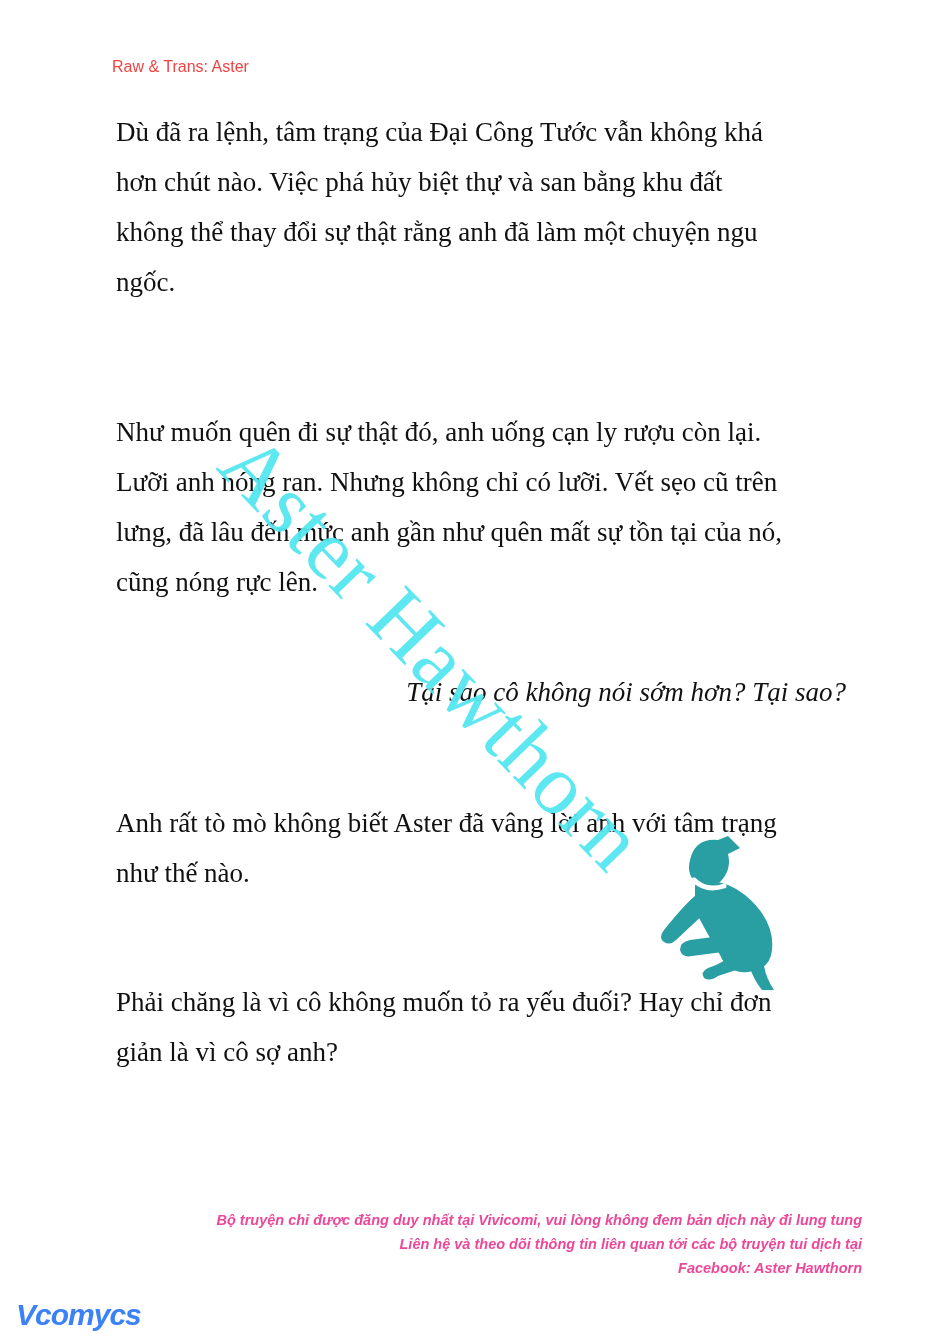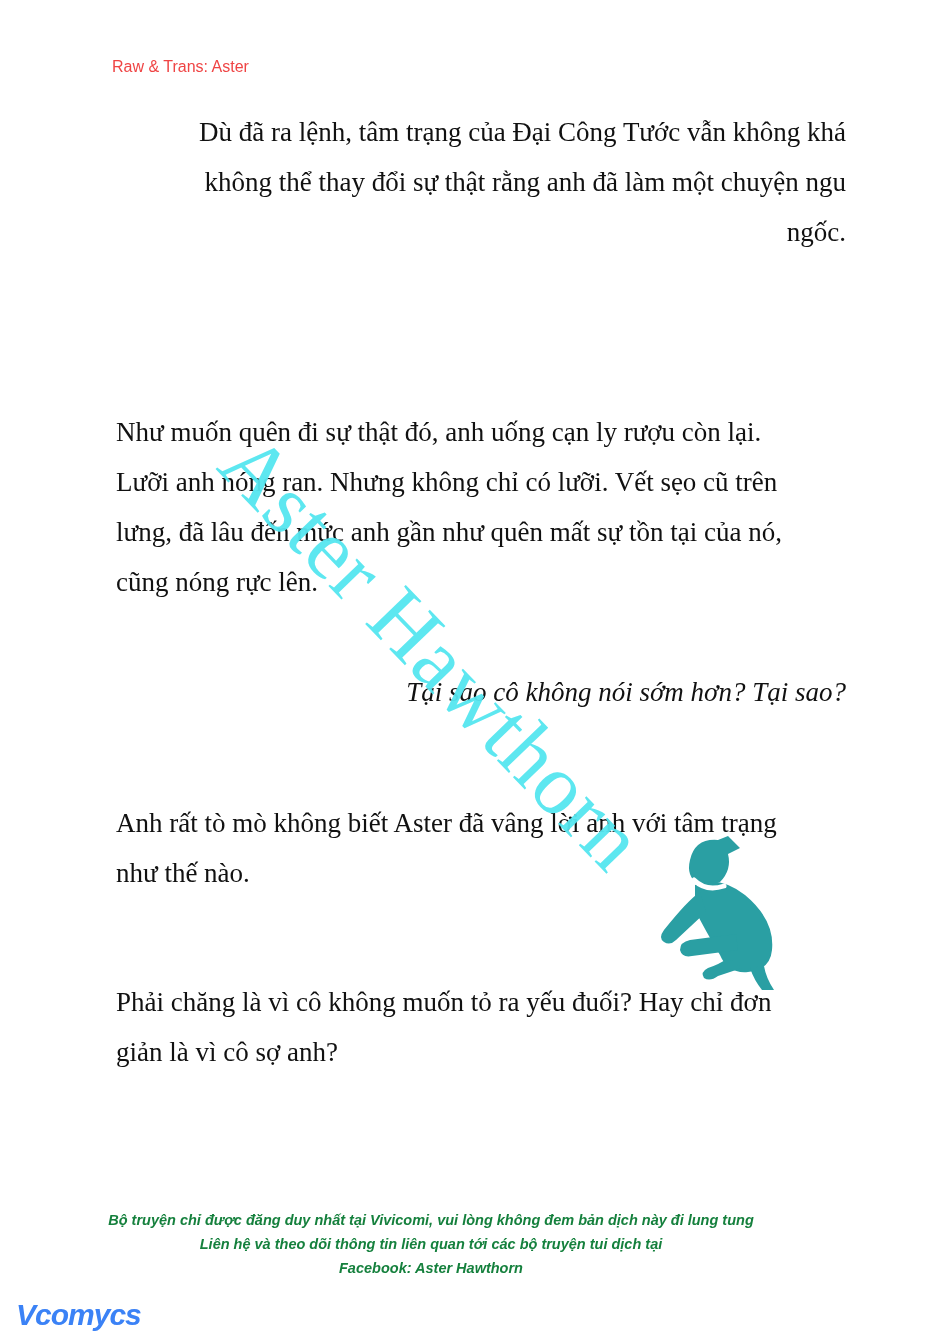--- a/index.html
+++ b/index.html
@@ -61,27 +61,27 @@
       top: 830px;
       width: 140px;
       height: 160px;
       z-index: 3;
     }
     .footer-notice {
       position: absolute;
       left: 0;
       width: 862px;
       top: 1208px;
-      text-align: center;
+      text-align: right;
       font-family: "Liberation Sans", sans-serif;
       font-style: italic;
       font-weight: bold;
       font-size: 14.5px;
       line-height: 24px;
-      color: #15803d;
+      color: #ec4899;
     }
     .footer-notice .fline { display: block; }
     .logo-vcomycs {
       position: absolute;
       left: 16px;
       top: 1298px;
       font-family: "Liberation Sans", sans-serif;
       font-style: italic;
       font-weight: bold;
       font-size: 30px;
@@ -100,22 +100,23 @@
       margin-top: 40px;
     }
   </style>
 </head>
 <body>
 
 <div class="page">
 
   <div class="header-credit">Raw &amp; Trans: Aster</div>
 
-  <p class="body-text" style="top:107px;text-align:right;">
+  <p class="body-text" style="top:107px;">
     <span class="line">Dù đã ra lệnh, tâm trạng của Đại Công Tước vẫn không khá</span>
+    <span class="line">hơn chút nào. Việc phá hủy biệt thự và san bằng khu đất</span>
     <span class="line">không thể thay đổi sự thật rằng anh đã làm một chuyện ngu</span>
     <span class="line">ngốc.</span>
   </p>
 
   <p class="body-text" style="top:407px;">
     <span class="line">Như muốn quên đi sự thật đó, anh uống cạn ly rượu còn lại.</span>
     <span class="line">Lưỡi anh nóng ran. Nhưng không chỉ có lưỡi. Vết sẹo cũ trên</span>
     <span class="line">lưng, đã lâu đến mức anh gần như quên mất sự tồn tại của nó,</span>
     <span class="line">cũng nóng rực lên.</span>
   </p>

